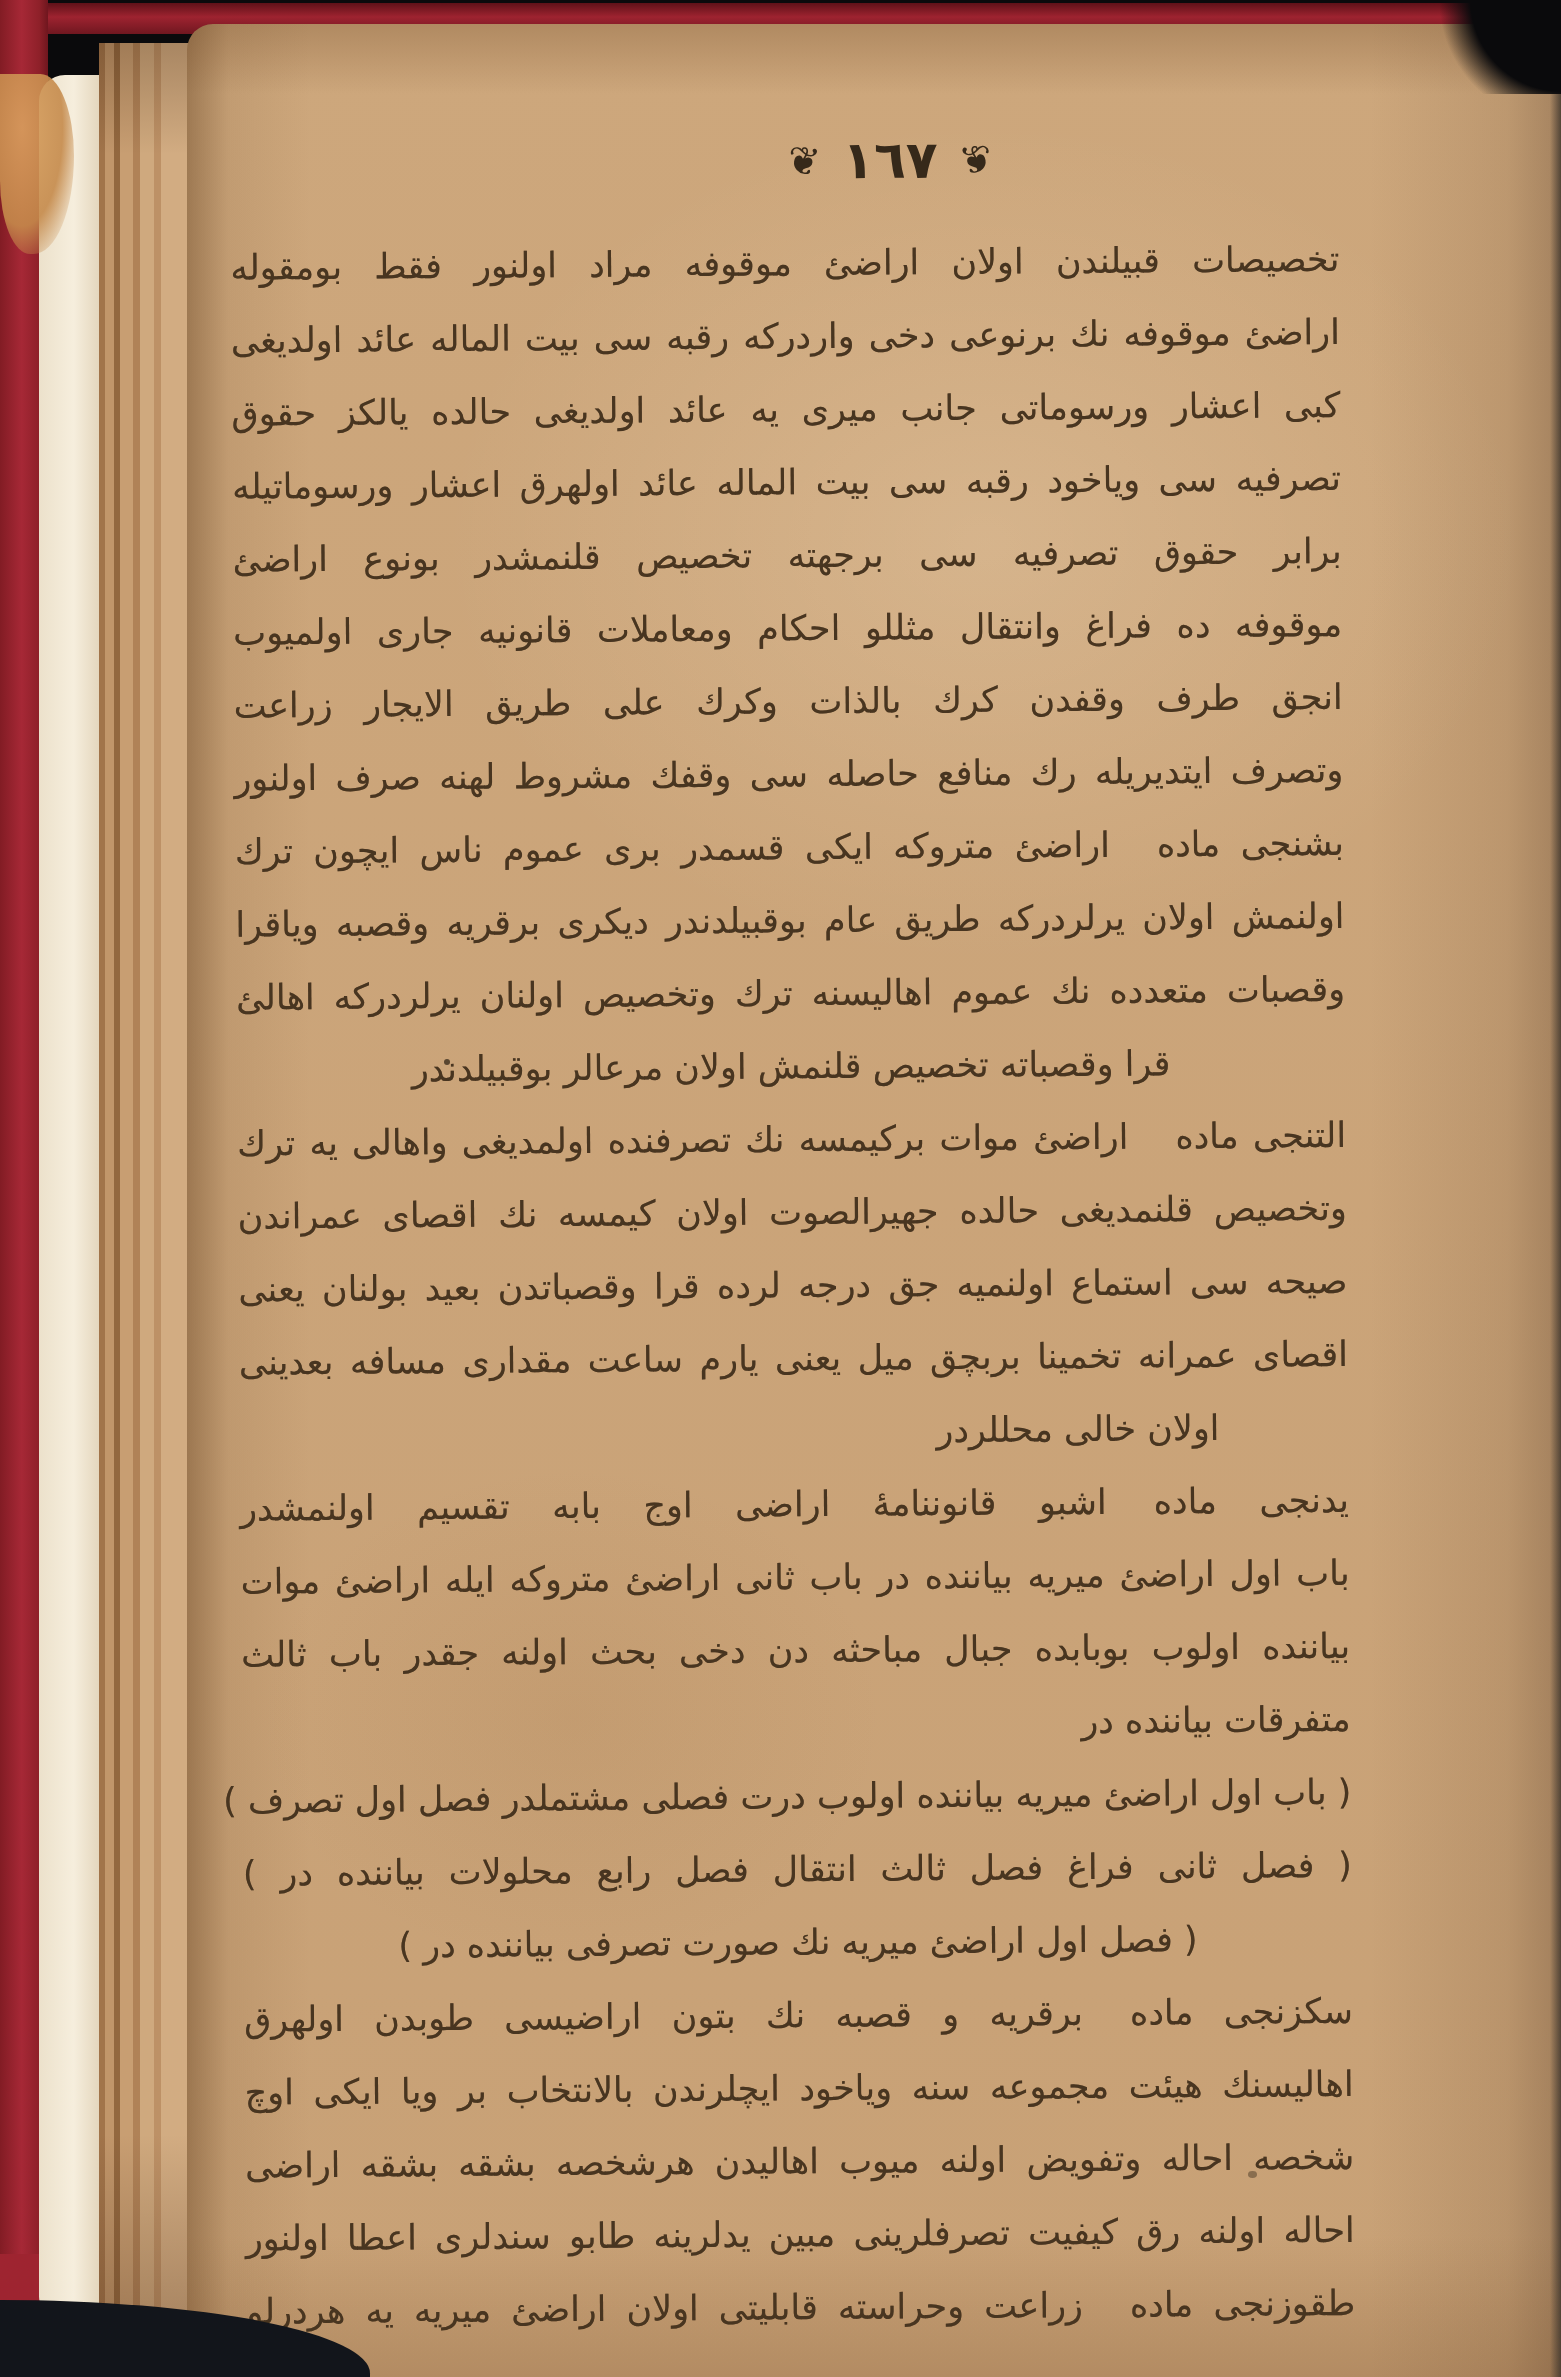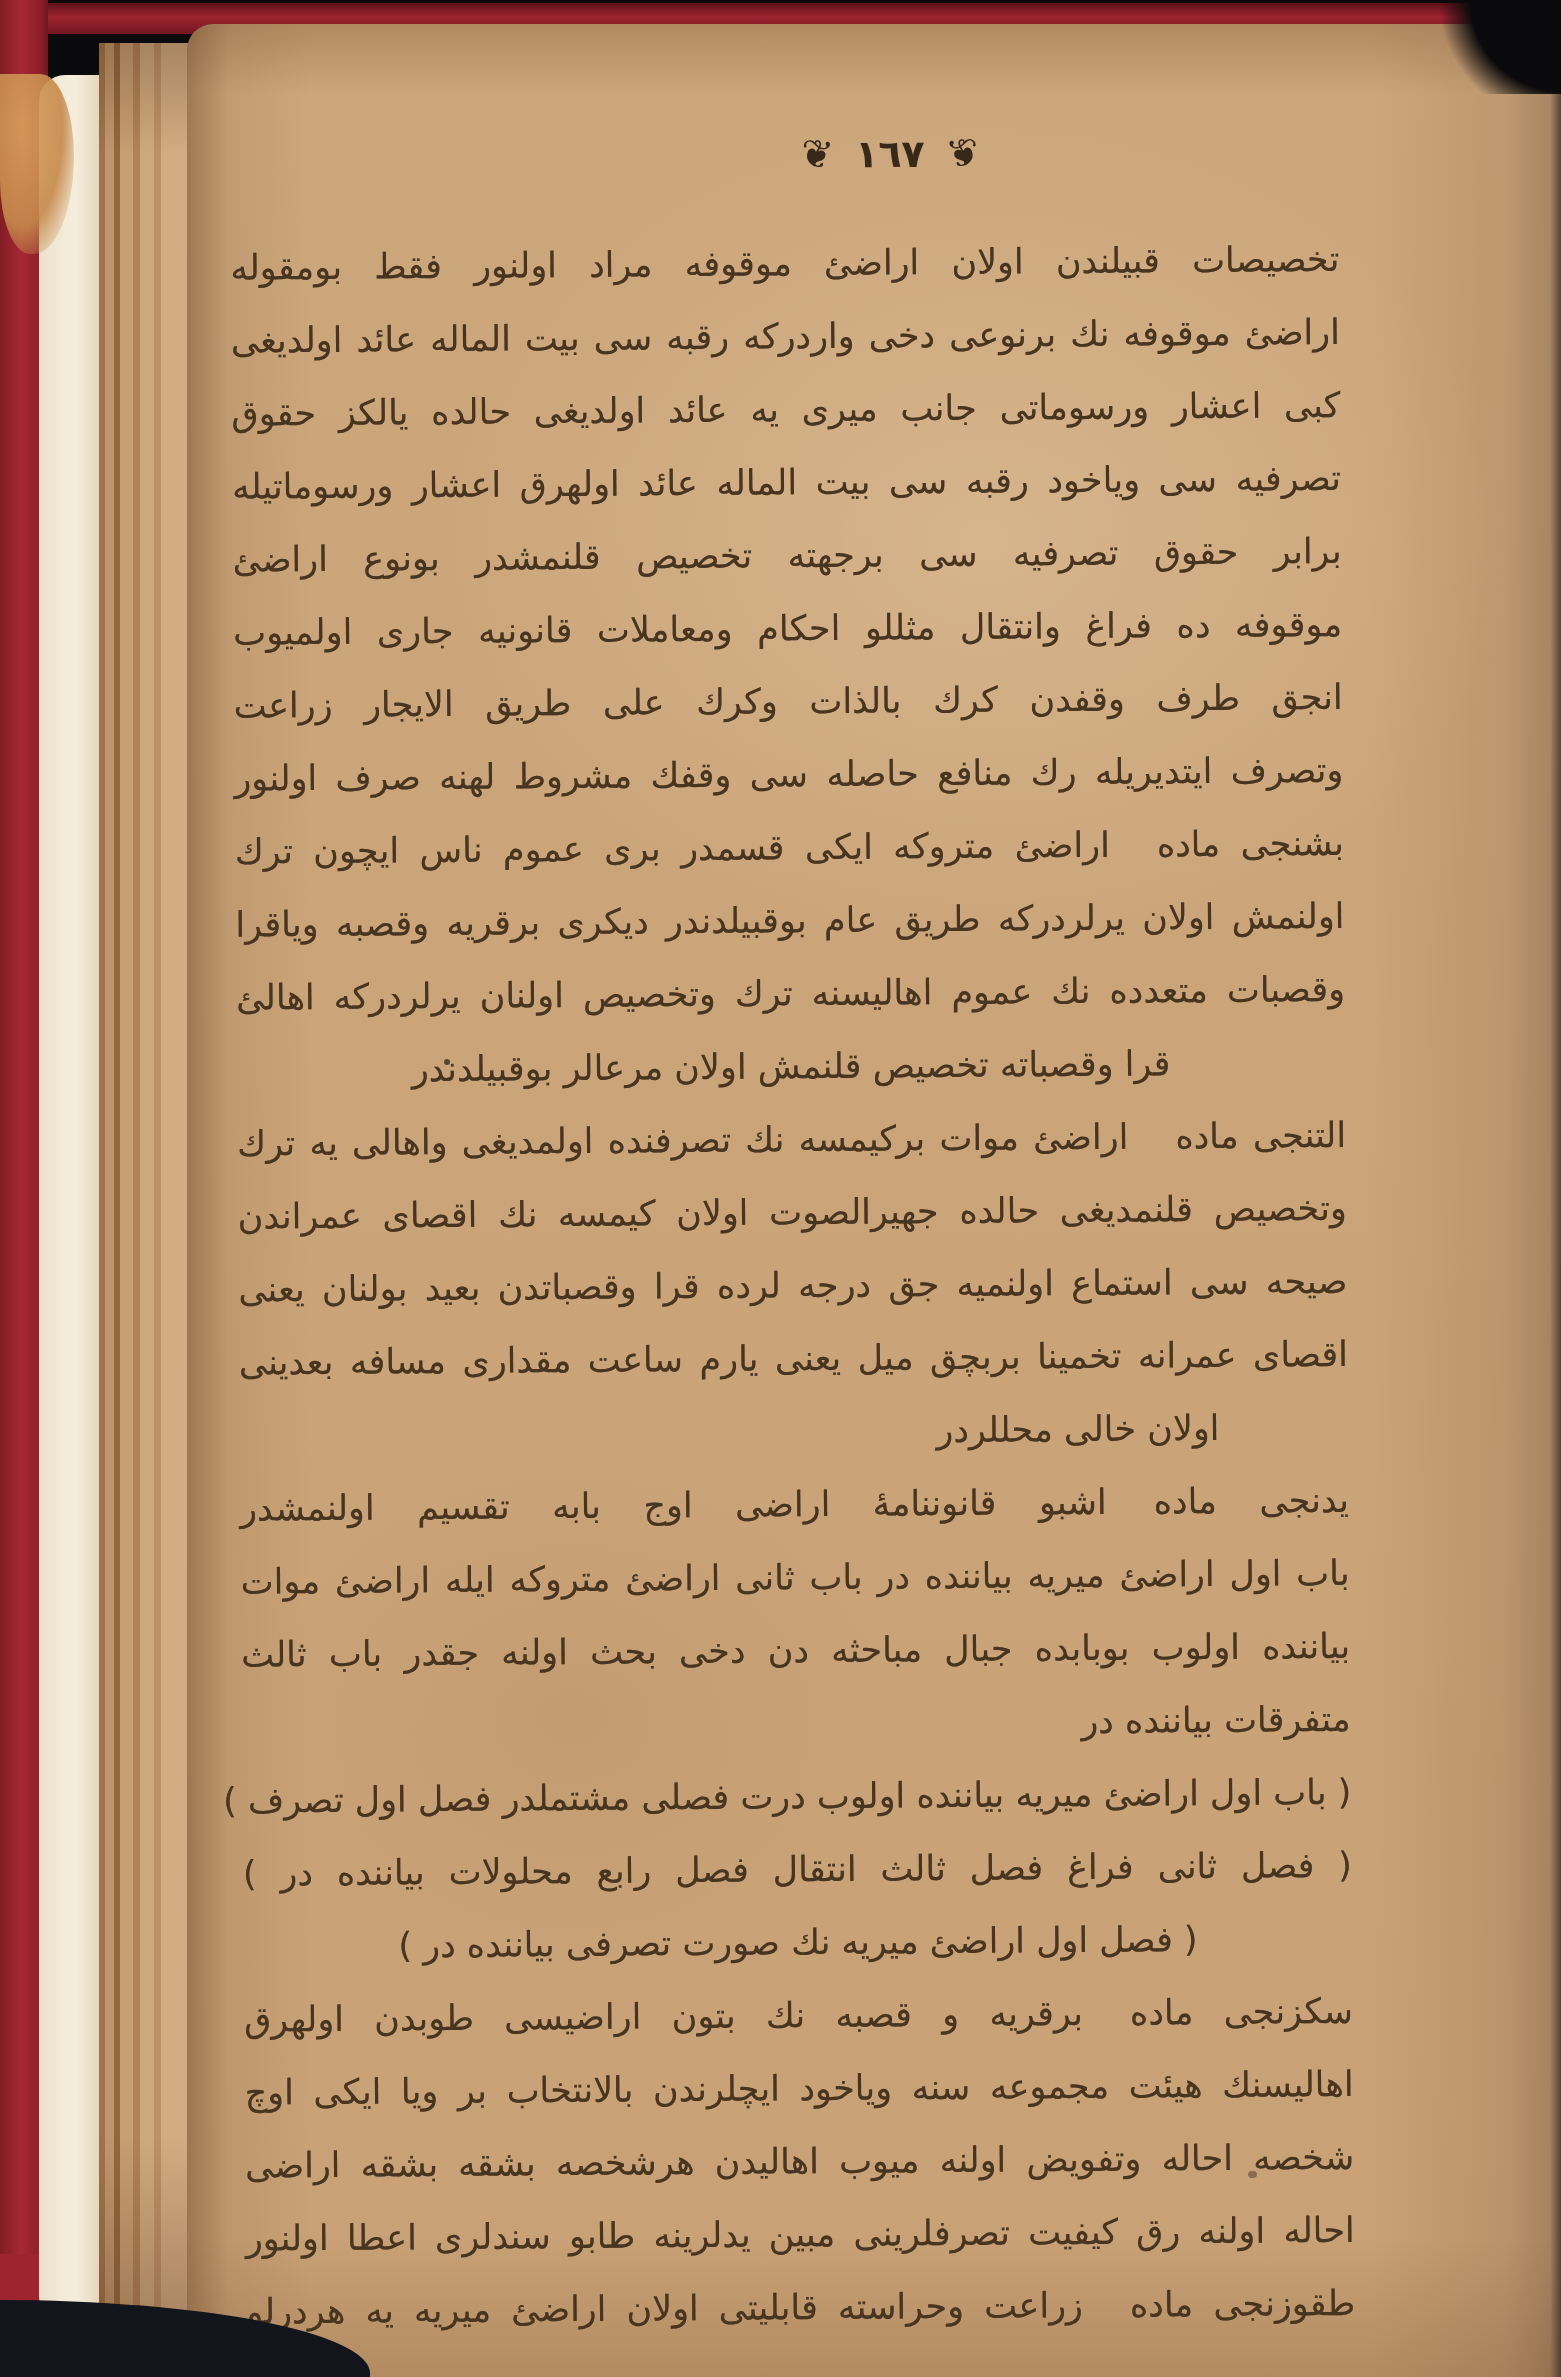--- a/index.html
+++ b/index.html
@@ -66,21 +66,21 @@
   }
   
   .page-header {
     position:absolute; left:187px; top:134px; width:1375px;
     text-align:center; color:#36291a;
     transform:translateX(15.4px) rotate(-0.4deg);
   }
   .page-header .inner { display:inline-flex; align-items:center; gap:22px; }
   .fleuron { font-size:39px; line-height:1; display:inline-block; transform:rotate(8deg); }
   .fleuron.flip { transform:scaleX(-1) rotate(8deg); }
-  .page-num { font-size:38px; font-weight:bold; letter-spacing:5.1px; line-height:1; }
+  .page-num { font-size:52px; font-weight:bold; letter-spacing:5.1px; line-height:1; }
   
   .text-block {
     position:absolute; left:230px; top:223px; width:1109px; height:2131px;
     direction:rtl; color:#483520; font-size:35px;
     transform:rotate(-0.45deg); transform-origin:100% 0;
     text-shadow:0 0 0.5px rgba(72,53,32,.55);
   }
   .line {
     height:73px; line-height:73px; white-space:nowrap;
     text-align:justify; text-align-last:justify;

